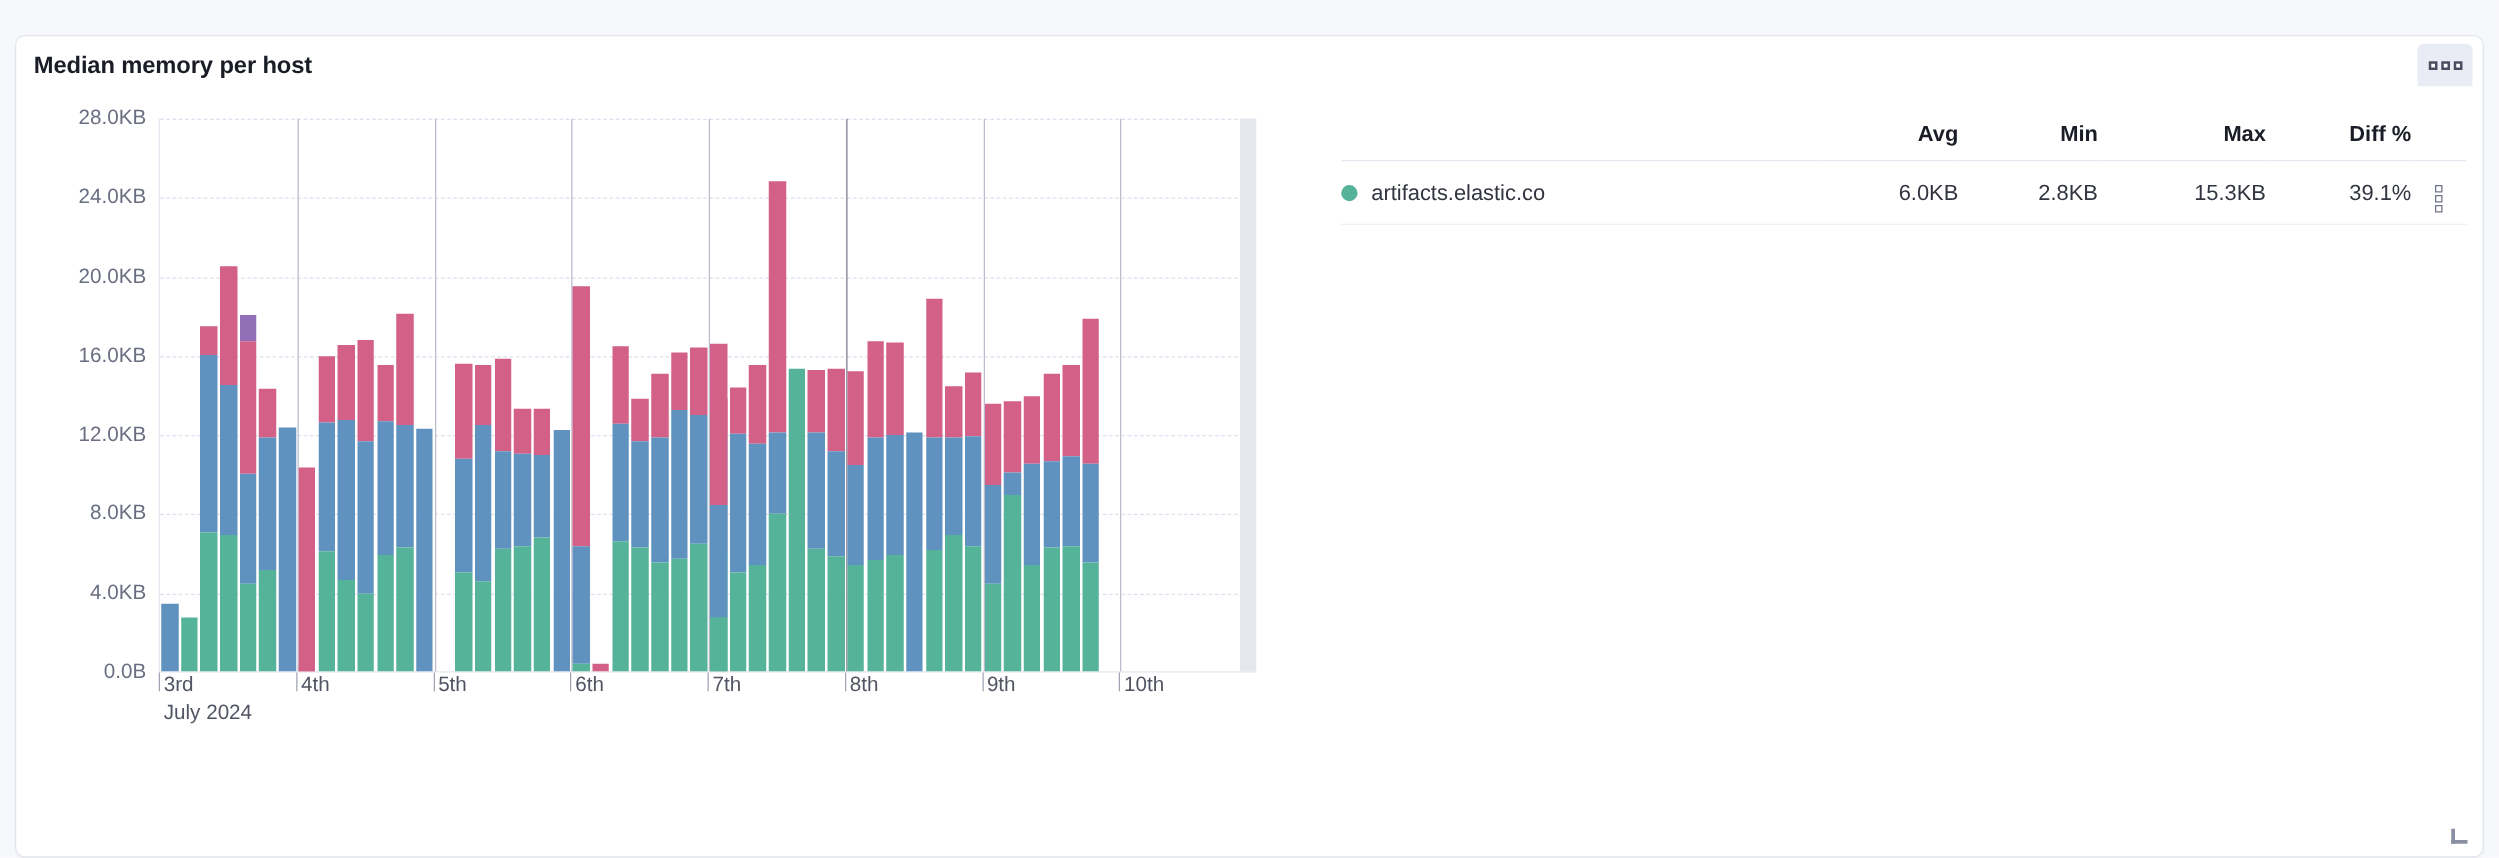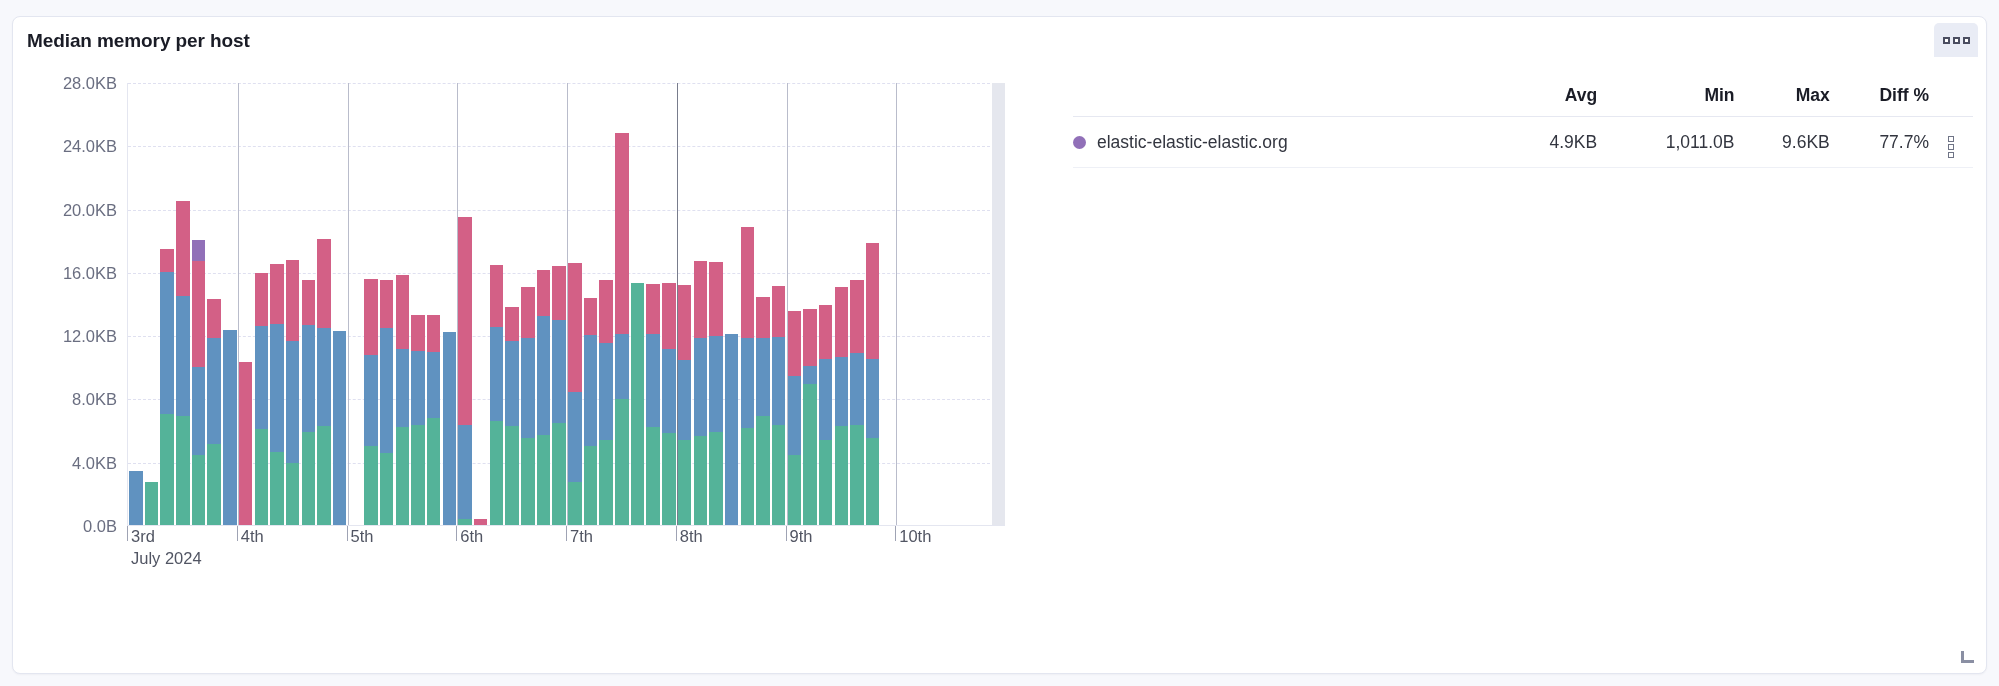--- a/index.html
+++ b/index.html
@@ -5,21 +5,21 @@
   * { box-sizing: border-box; }
   html, body {
     margin: 0; padding: 0;
     width: 1999px; height: 686px;
     background: #F7F8FC;
     font-family: "Liberation Sans", sans-serif;
     overflow: hidden;
   }
   .panel {
     position: absolute;
-    left: 12px; top: 16px;
+    left: 12px; top: 28px;
     width: 1975px; height: 658px;
     background: #FFFFFF;
     border: 1px solid #E3E6F0;
     border-radius: 8px;
     box-shadow: 0 1px 2px rgba(20,30,60,0.04);
   }
   .panel-header {
     position: absolute; left: 0; top: 0; right: 0; height: 52px;
   }
   .panel-title {
@@ -456,25 +456,25 @@
           <th class="name-col"></th>
           <th>Avg</th>
           <th>Min</th>
           <th>Max</th>
           <th>Diff %</th>
           <th class="grip-col"></th>
         </tr>
       </thead>
       <tbody id="legend-body">
           <tr>
-            <td class="name-col"><span class="swatch" style="background:#9170B8"></span><span class="series-name">elastic-elastic-elastic.org</span></td>
-            <td>4.9KB</td>
-            <td>1,011.0B</td>
-            <td>9.6KB</td>
-            <td>77.7%</td>
+            <td class="name-col"><span class="swatch" style="background:#54B399"></span><span class="series-name">artifacts.elastic.co</span></td>
+            <td>6.0KB</td>
+            <td>2.8KB</td>
+            <td>15.3KB</td>
+            <td>39.1%</td>
             <td class="grip-col"><span class="grip">
                 <i></i>
                 <i></i>
                 <i></i>
               </span></td>
           </tr>
         </tbody>
     </table>
   </div>
 

